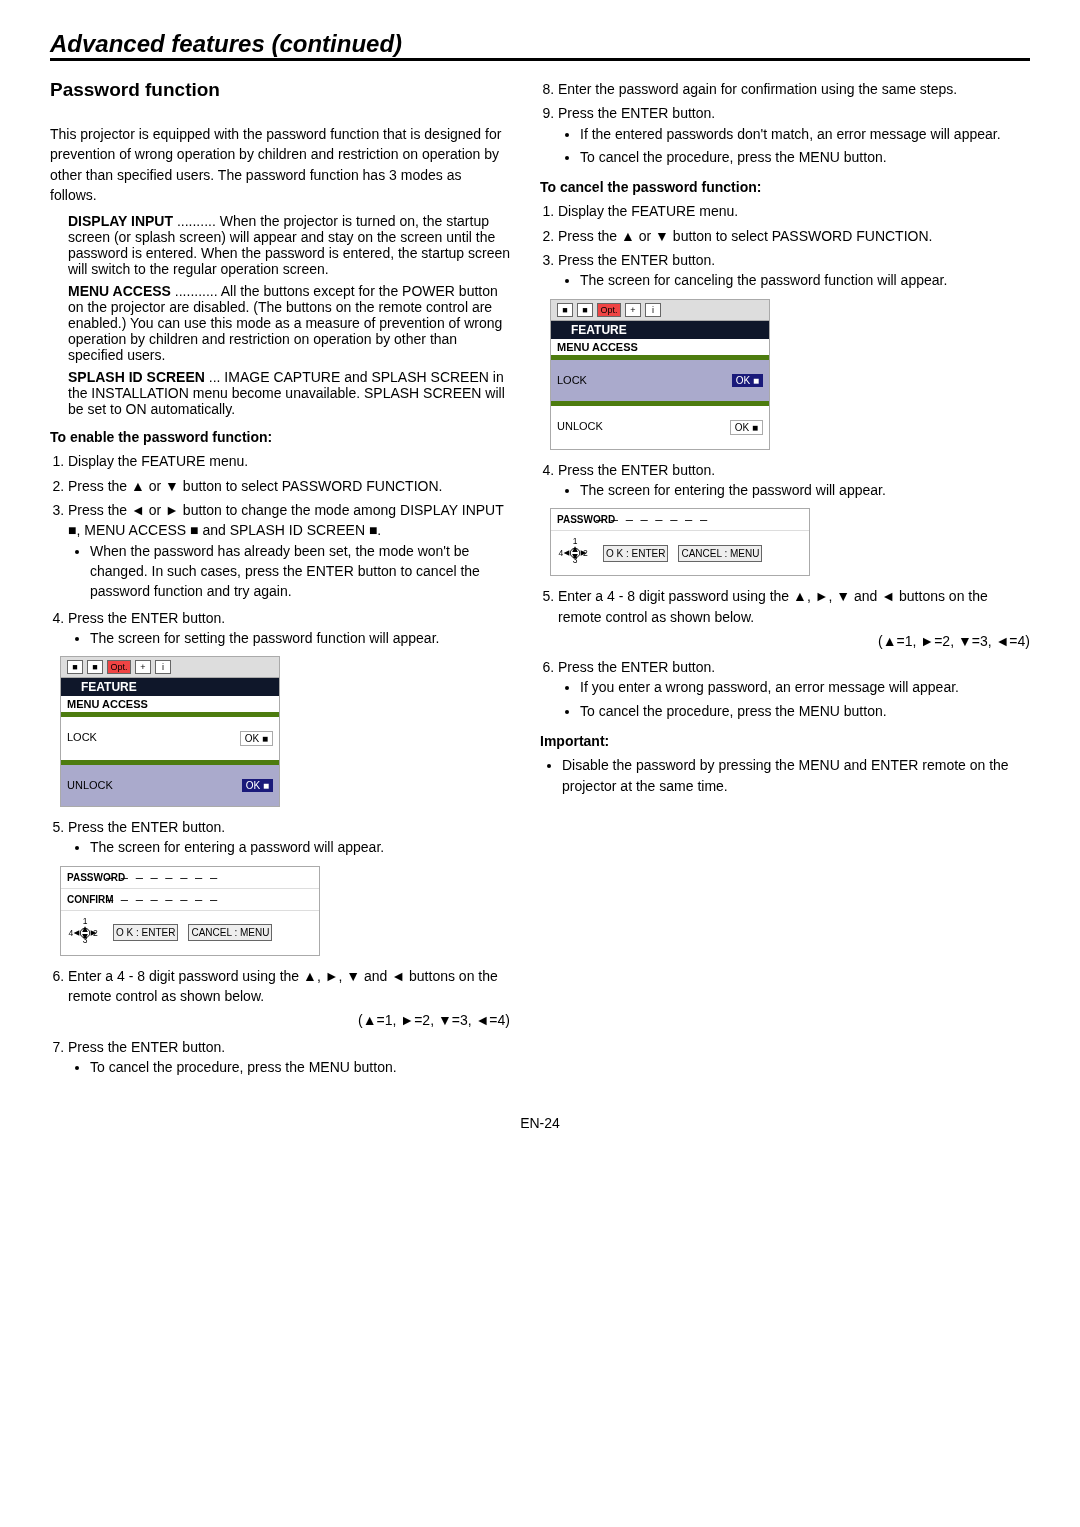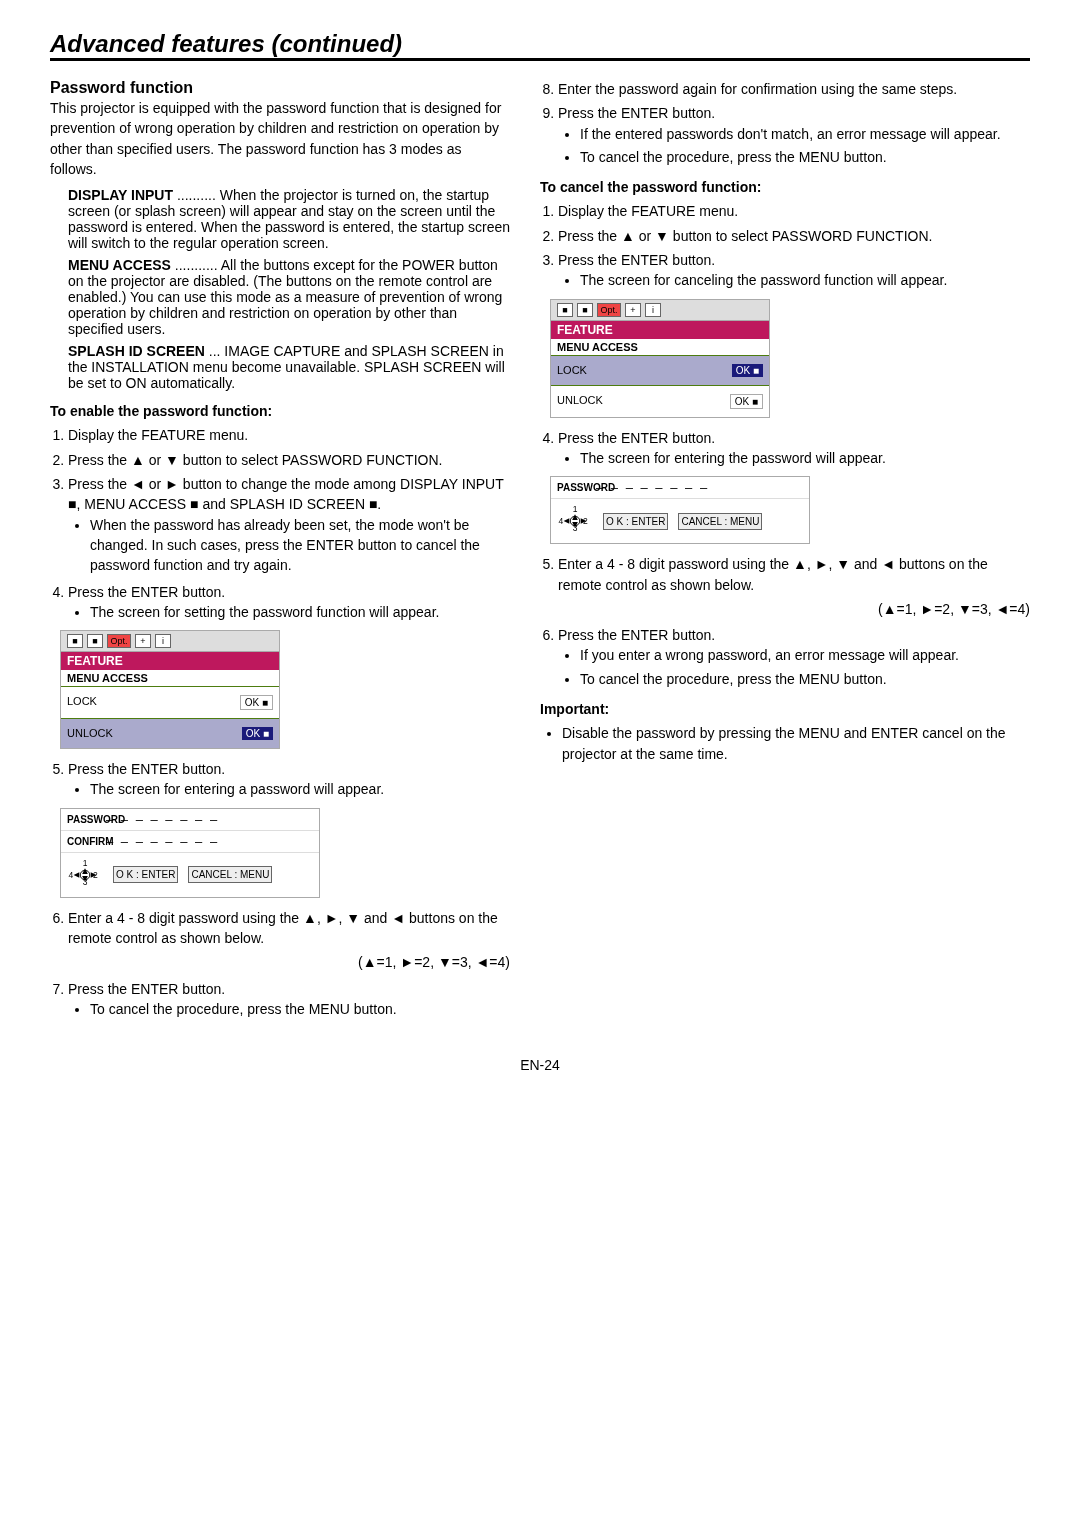--- a/index.html
+++ b/index.html
@@ -27,23 +27,23 @@
       gap: 30px;
     }
     .col-left {
       width: 460px;
       flex-shrink: 0;
     }
     .col-right {
       flex: 1;
     }
     h2 {
-      font-size: 16px;
-      font-weight: bold;
-      margin-bottom: 1px;
+      font-size: 19px;
+      font-weight: bold;
+      margin-bottom: 23px;
     }
     p {
       margin-bottom: 8px;
       line-height: 1.45;
     }
     .section-label {
       font-weight: bold;
       margin-top: 10px;
       margin-bottom: 4px;
     }
@@ -92,38 +92,38 @@
       background: #fff;
     }
     .menu-diagram .menu-top-bar .opt-box {
       width: 24px; height: 14px;
       border: 1px solid #666;
       background: #ef4444;
       font-size: 9px;
       display: inline-flex; align-items: center; justify-content: center;
     }
     .menu-diagram .menu-row-header {
-      background: #be185d;
+      background: #0f172a;
       color: #fff;
       font-weight: bold;
-      padding: 2px 6px;
+      padding: 2px 20px;
       font-size: 12px;
     }
     .menu-diagram .menu-row-sub {
       background: #fff;
       font-weight: bold;
       padding: 2px 6px;
       font-size: 11px;
     }
     .menu-diagram .menu-row {
       display: flex;
       justify-content: space-between;
-      padding: 8px 6px;
+      padding: 14px 6px;
       font-size: 11px;
-      border-top: 1px solid #4d7c0f;
+      border-top: 5px solid #4d7c0f;
     }
     .menu-diagram .menu-row .ok-btn {
       background: #1a1a7a;
       color: #fff;
       font-size: 10px;
       padding: 1px 4px;
     }
     .menu-diagram .menu-row .ok-btn-white {
       background: #fff;
       color: #000;
@@ -394,20 +394,20 @@
         <span>Press the ENTER button.</span>
         <ul>
           <li><span>If you enter a wrong password, an error message will appear.</span></li>
           <li><span>To cancel the procedure, press the MENU button.</span></li>
         </ul>
       </li>
     </ol>
 
     <p class="section-label">Important:</p>
     <ul>
-      <li><span>Disable the password by pressing the MENU and ENTER cancel on the projector at the same time.</span></li>
+      <li><span>Disable the password by pressing the MENU and ENTER remote on the projector at the same time.</span></li>
     </ul>
   </div>
 </div>
 
 <div class="page-footer">
   <span>EN-24</span>
 </div>
 
 </body></html>

